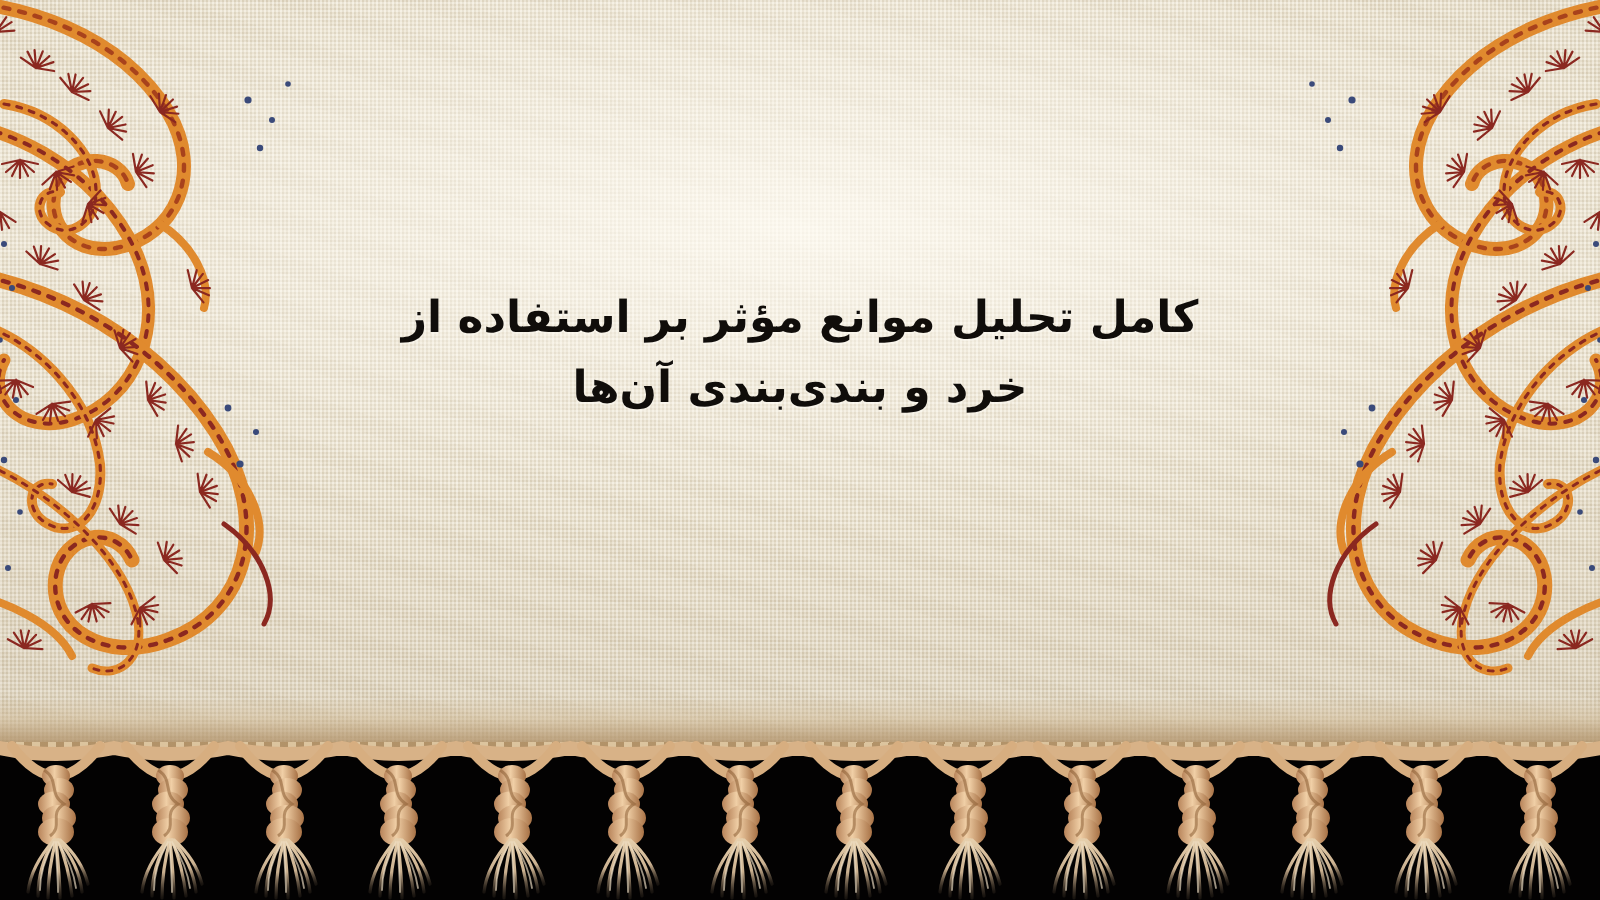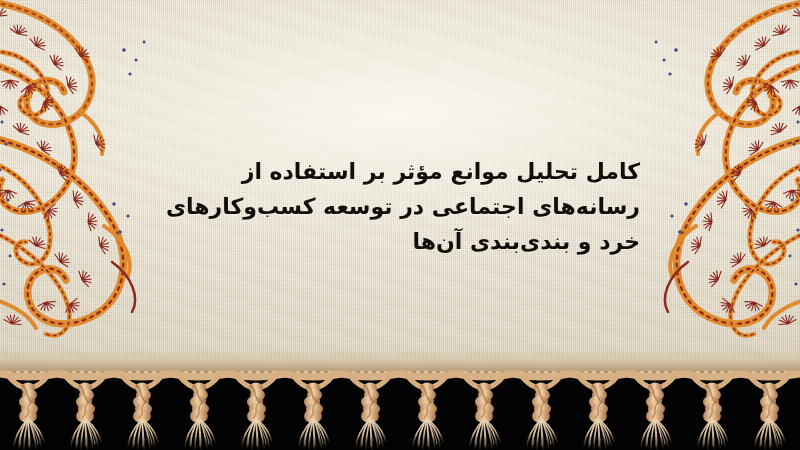--- a/index.html
+++ b/index.html
@@ -70,21 +70,22 @@
     pointer-events:none;
   }
   .ornament.left  { left:-16px; }
   .ornament.right { right:-16px; transform:scaleX(-1); }
   .ornament svg { width:100%; height:100%; display:block; }
 
   
   .title-block {
     position:absolute;
     left:0; right:0;
-    top:154px;
+    top:142px;
+    text-align:center;
     padding:0 160px;
   }
   .title-line {
     color:#100d0a;
     font-family:"DejaVu Sans", sans-serif;
     font-weight:bold;
     font-size:22px;
     line-height:35px;
     letter-spacing:0px;
     direction:rtl;
@@ -287,21 +288,20 @@
           <circle cx="160" cy="48" r="1.4"></circle>
         <circle cx="130" cy="210" r="1.7"></circle>
           <circle cx="144" cy="222" r="1.5"></circle>
         <circle cx="136" cy="238" r="1.8"></circle>
       </g>
     </svg>
   </div>
 
   <div class="title-block">
     <div class="title-line">کامل تحلیل موانع مؤثر بر استفاده از</div>
-    <div class="title-line">رسانه‌های اجتماعی در توسعه کسب‌وکارهای</div>
     <div class="title-line">خرد و بندی‌بندی آن‌ها</div>
   </div>
 
   <div class="blackout"></div>
 
   <div class="fringe">
     <svg viewBox="0 0 800 80" xmlns="http://www.w3.org/2000/svg" preserveAspectRatio="none">
       <defs>
         <linearGradient id="cordg" x1="0" y1="0" x2="1" y2="0">
           <stop offset="0%" stop-color="#b8845a"></stop>

